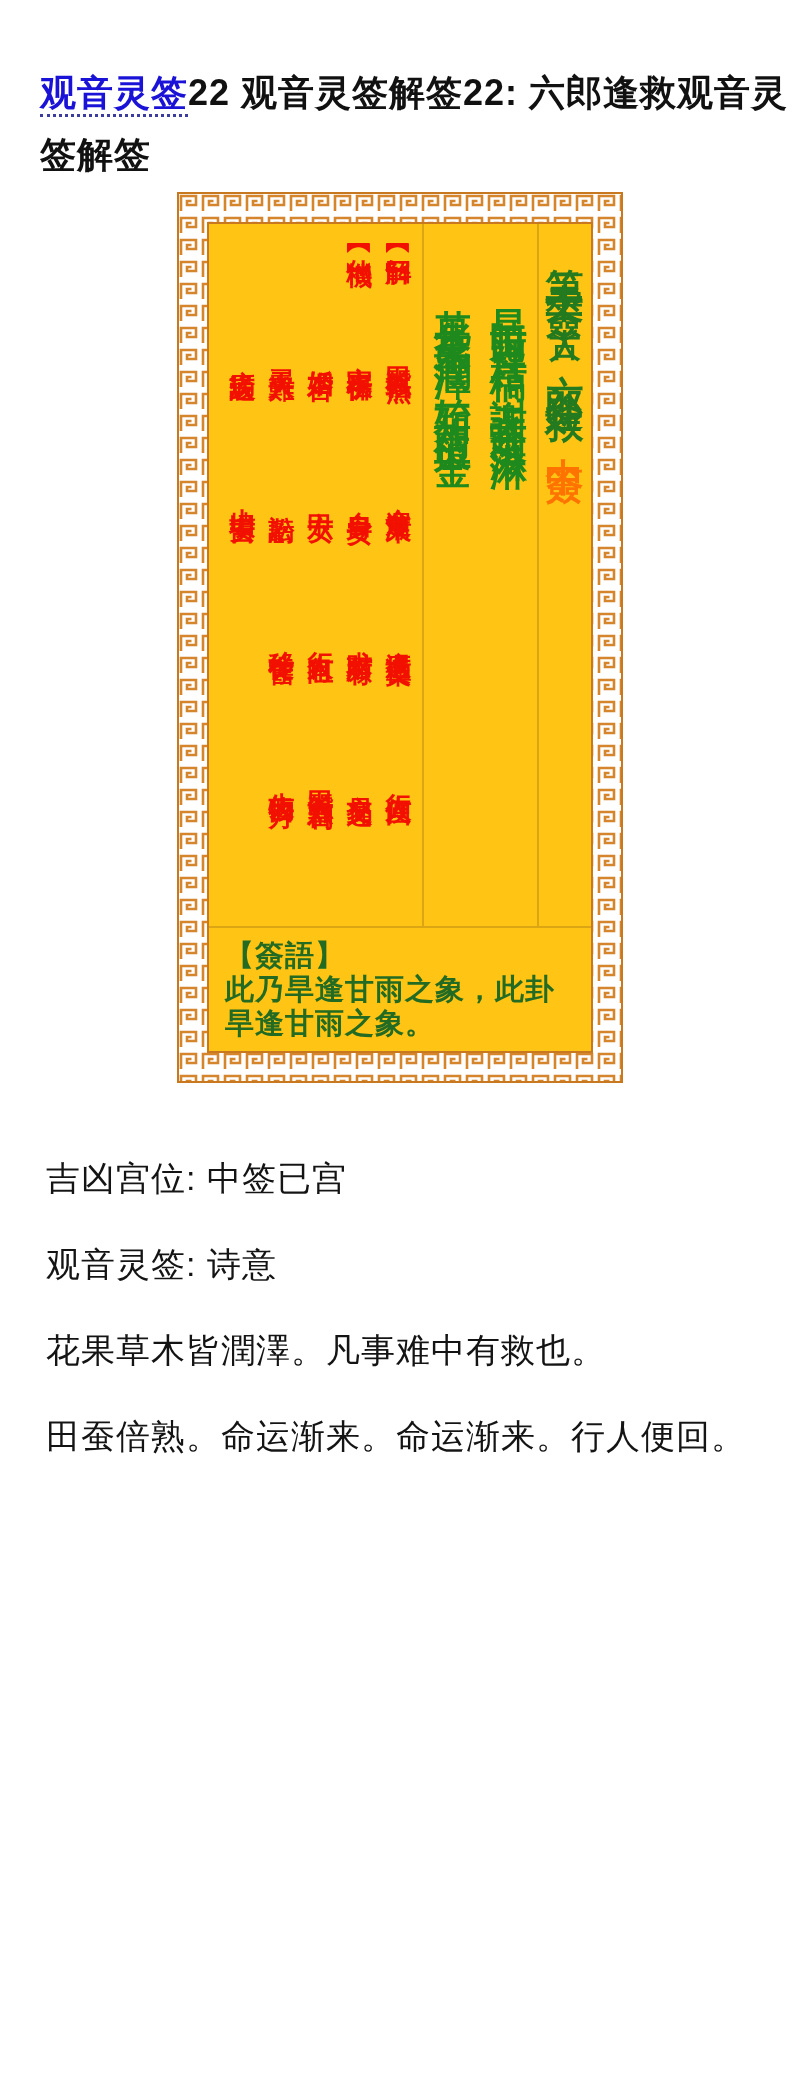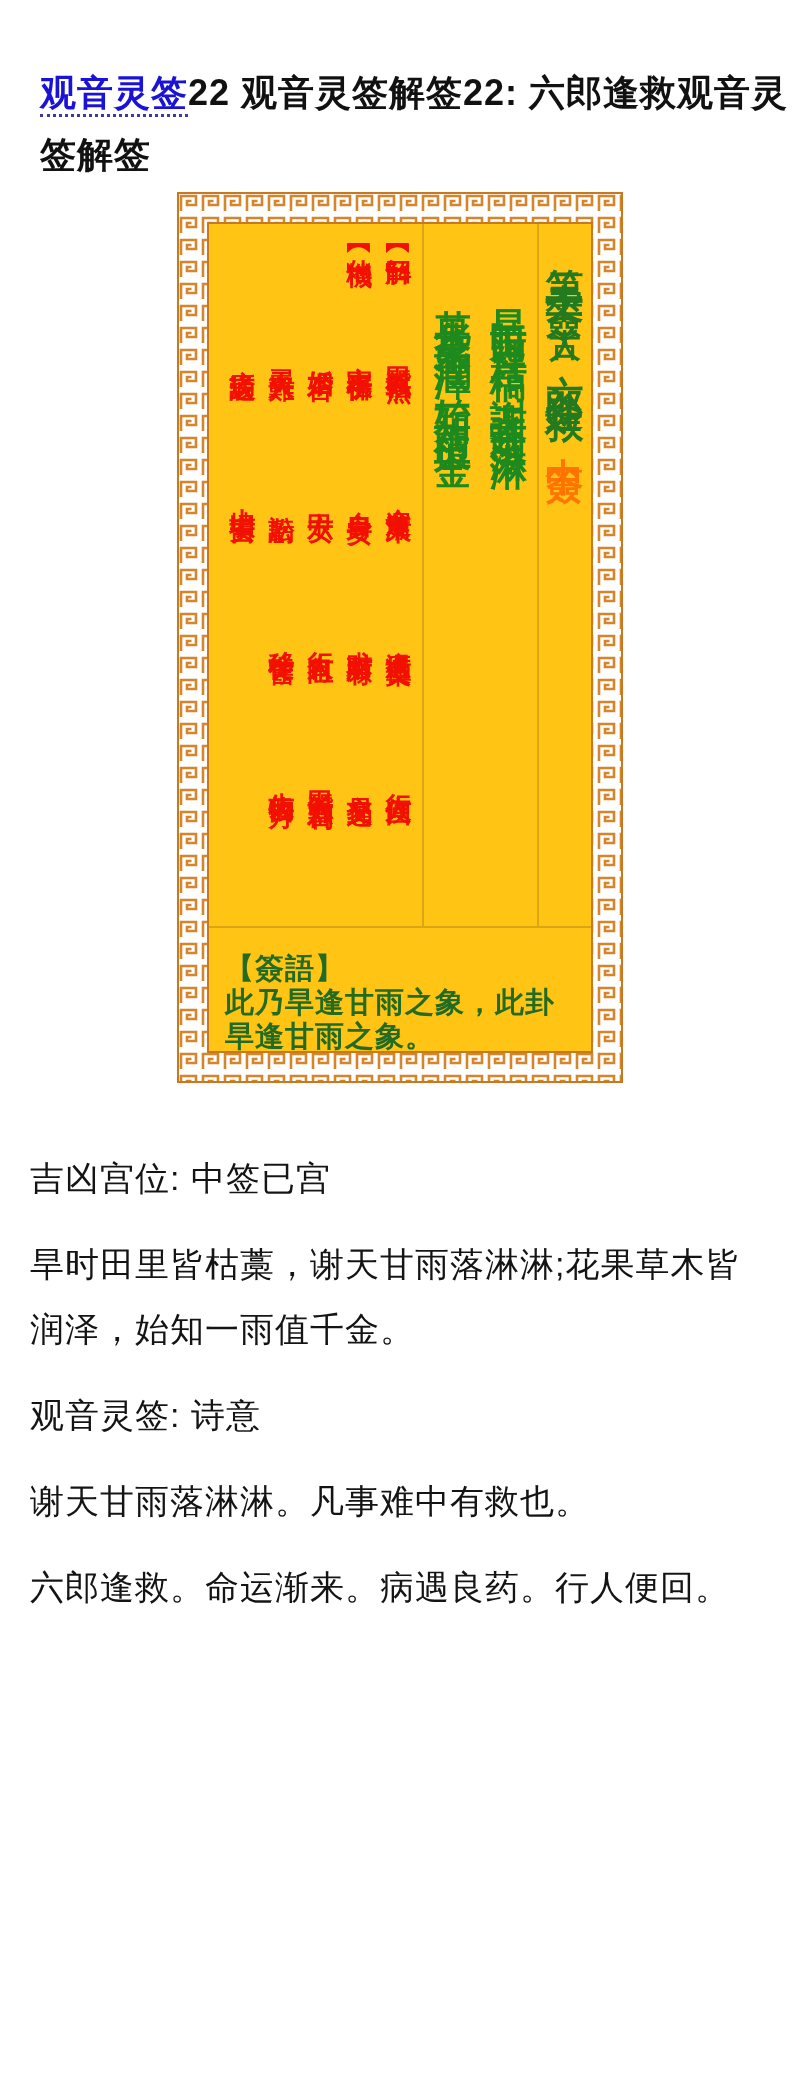--- a/index.html
+++ b/index.html
@@ -57,27 +57,27 @@
     display:flex;flex-direction:column;align-items:center;
   }
   .panel-right .vtext{font-weight:700;color:#237a1f;}
   .sign-number{margin-top:14px;font-size:38px;letter-spacing:8px;line-height:46px;}
   .sign-category{margin-top:24px;font-size:31px;letter-spacing:2px;line-height:38px;}
   .sign-story{margin-top:34px;font-size:38px;letter-spacing:10px;line-height:46px;}
   .sign-grade{margin-top:44px;font-size:38px;letter-spacing:8px;line-height:46px;color:#ff7300 !important;}
   
   .panel-qianyu{
     position:absolute;left:0;top:704px;width:382px;height:123px;
-    padding:23px 12px 0 16px;box-sizing:border-box;
+    padding:10px 12px 0 16px;box-sizing:border-box;
     color:#236b23;font-weight:700;font-size:29px;line-height:34px;letter-spacing:1px;
   }
   
   .content{position:absolute;left:30px;top:1146px;width:742px;}
   .content p{
-    margin:0 0 21px 0;font-size:34px;line-height:65px;color:#141414;
+    margin:0 0 21px 16px;font-size:34px;line-height:65px;color:#141414;
     font-weight:400;letter-spacing:1px;word-break:break-all;
   }
 </style>
 </head>
 <body>
 
 <h1 class="page-title"><a>观音灵签</a><span>22 观音灵签解签22: 六郎逢救观音灵签解签</span></h1>
 
 <div class="card">
 
@@ -162,17 +162,16 @@
     <div class="panel-qianyu">
       <div>【簽語】</div>
       <div>此乃旱逢甘雨之象，此卦旱逢甘雨之象。</div>
     </div>
 
   </div>
 </div>
 
 <div class="content">
   <p>吉凶宫位: 中签已宫</p>
-  <p>旱时田里皆枯藁，谢天甘雨落淋淋;花果草木皆润泽，始知一雨值千金。</p>
   <p>观音灵签: 诗意</p>
-  <p>谢天甘雨落淋淋。凡事难中有救也。</p>
-  <p>六郎逢救。命运渐来。病遇良药。行人便回。</p>
+  <p>花果草木皆潤澤。凡事难中有救也。</p>
+  <p>田蚕倍熟。命运渐来。命运渐来。行人便回。</p>
 </div>
 
 </body></html>

